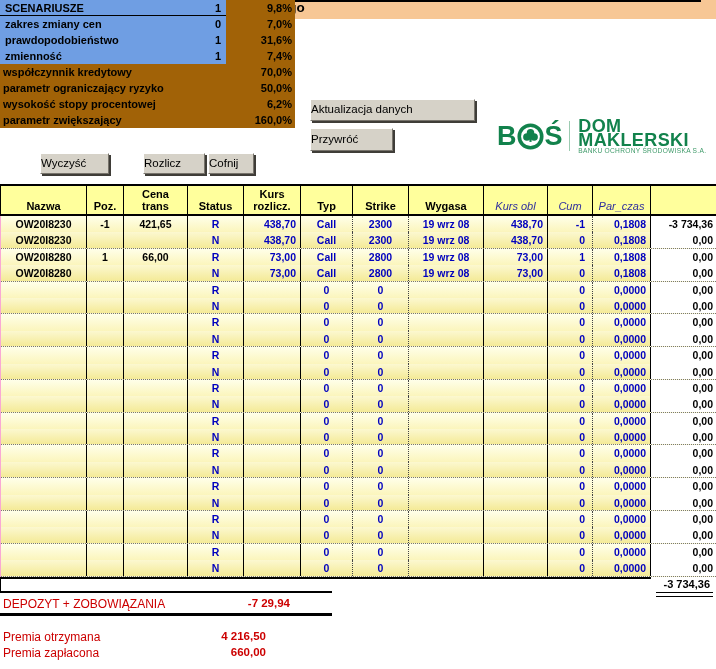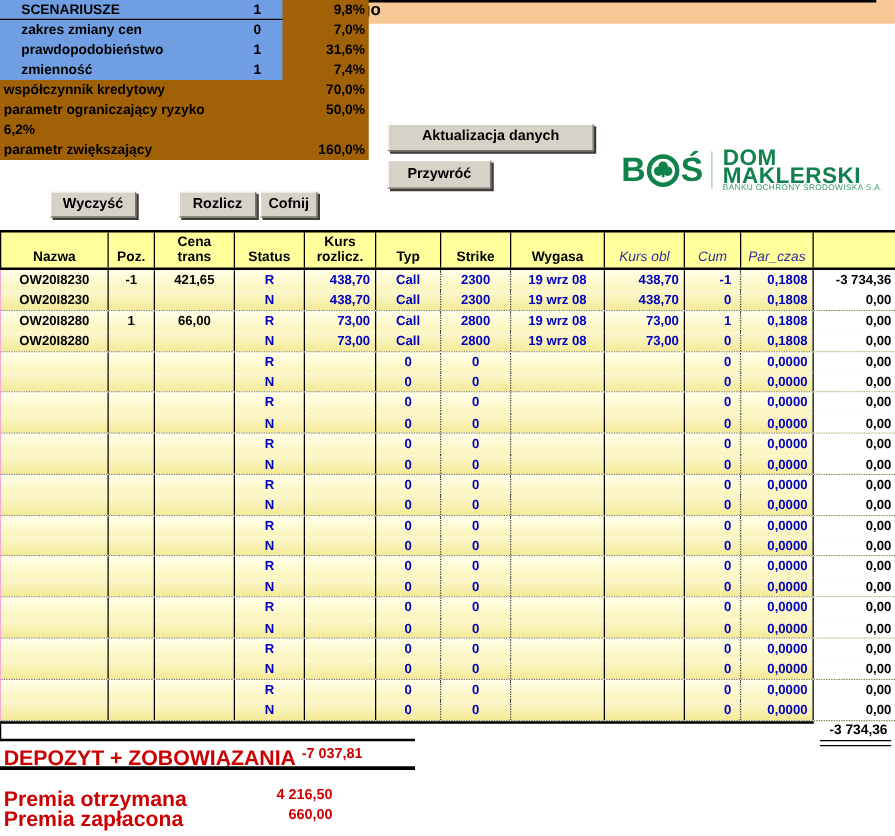--- a/index.html
+++ b/index.html
@@ -15,28 +15,28 @@
   
   .params { position:absolute; left:0; top:23; width:295px; height:128px; background:#a16207; }
   .kv-row { display:flex; justify-content:space-between; height:16px; line-height:16px;
             padding:0 3px; font-size:11px; font-weight:bold; color:#000; box-sizing:border-box; }
 
   
   .market { position:absolute; left:295; top:39; width:196px; height:32px; background:#CCFFFF; }
 
   
   .scen { position:absolute; left:490; top:23; width:226px; height:64px; background:#6F9EE3; }
-  .scen .kv-row { padding:0 17px; }
+  .scen .kv-row { padding:0 5px; }
   .scen-head { border-bottom:1px solid #000; }
 
   
   .btn { position:absolute; background:#D6D2C8; border:1px solid;
          border-color:#FFFFFF #77736B #77736B #FFFFFF; box-shadow:2px 2px 0 #3F3D38;
-         font-family:inherit; font-weight:bold; font-size:11.5px; color:#000;
-         text-align:center; padding:0; line-height:1; cursor:pointer; box-sizing:border-box; }
+         font-family:inherit; font-weight:normal; font-size:11.5px; color:#000;
+         text-align:left; padding:0; line-height:1; cursor:pointer; box-sizing:border-box; }
   .btn-update  { left:310px; top:99px;  width:165px; height:22px; }
   .btn-restore { left:310px; top:128px; width:83px;  height:23px; }
   .btn-clear   { left:40px;  top:153px; width:69px;  height:21px; }
   .btn-settle  { left:143px; top:153px; width:62px;  height:21px; }
   .btn-undo    { left:208px; top:153px; width:46px;  height:21px; }
 
   
   .logo { position:absolute; left:497px; top:116px; height:40px; display:flex; align-items:center; color:#12824C; }
   .logo-mark { display:flex; align-items:center; font-weight:bold; font-size:27px; line-height:1; }
   .logo-mark .glyph { letter-spacing:-1px; }
@@ -77,21 +77,21 @@
   .left-tick { position:absolute; left:0; top:579px; width:1px; height:14px; background:#000; }
   .grand-total { position:absolute; left:648px; top:578px; width:62px; text-align:right;
                  font-size:11px; font-weight:bold; color:#000; }
   .double-underline { position:absolute; left:656px; top:592px; width:57px; height:3px;
                       border-top:1px solid #000; border-bottom:1px solid #000; }
 
   
   .red { color:#CC0000; }
   .sum-line1 { position:absolute; left:0; top:591px; width:332px; height:2px; background:#000; }
   .sum-line2 { position:absolute; left:0; top:613px; width:332px; height:3px; background:#000; }
-  .sum-label { position:absolute; font-size:17px; font-weight:bold; }
+  .sum-label { position:absolute; font-size:12px; font-weight:normal; }
   .sum-value { position:absolute; font-size:11.5px; font-weight:bold; text-align:right; }
   .dep-label { left:3px;  top:597px; }
   .dep-value { left:180px; top:597px; width:110px; }
   .pr1-label { left:3px;  top:630px; }
   .pr1-value { left:150px; top:630px; width:116px; }
   .pr2-label { left:3px;  top:646px; }
   .pr2-value { left:150px; top:646px; width:116px; }
 </style>
 </head>
 <body>
@@ -128,20 +128,21 @@
         <span>współczynnik kredytowy</span>
         <span>70,0%</span>
       </div>
 
       <div class="kv-row">
         <span>parametr ograniczający ryzyko</span>
         <span>50,0%</span>
       </div>
 
       <div class="kv-row">
+        <span>wysokość stopy procentowej</span>
         <span>6,2%</span>
       </div>
 
       <div class="kv-row">
         <span>parametr zwiększający</span>
         <span>160,0%</span>
       </div>
     </div>
 
   <div class="market">
@@ -554,21 +555,21 @@
       </div>
     </div>
 
   <div class="table-bottom-line"></div>
   <div class="left-tick"></div>
   <div class="grand-total">-3 734,36</div>
   <div class="double-underline"></div>
 
   <div class="sum-line1"></div>
   <div class="sum-label dep-label red">DEPOZYT + ZOBOWIĄZANIA</div>
-  <div class="sum-value dep-value red">-7 037,81</div>
+  <div class="sum-value dep-value red">-7 29,94</div>
   <div class="sum-line2"></div>
 
   <div class="sum-label pr1-label red">Premia otrzymana</div>
   <div class="sum-value pr1-value red">4 216,50</div>
   <div class="sum-label pr2-label red">Premia zapłacona</div>
   <div class="sum-value pr2-value red">660,00</div>
 
 </div>
 
 </body></html>

